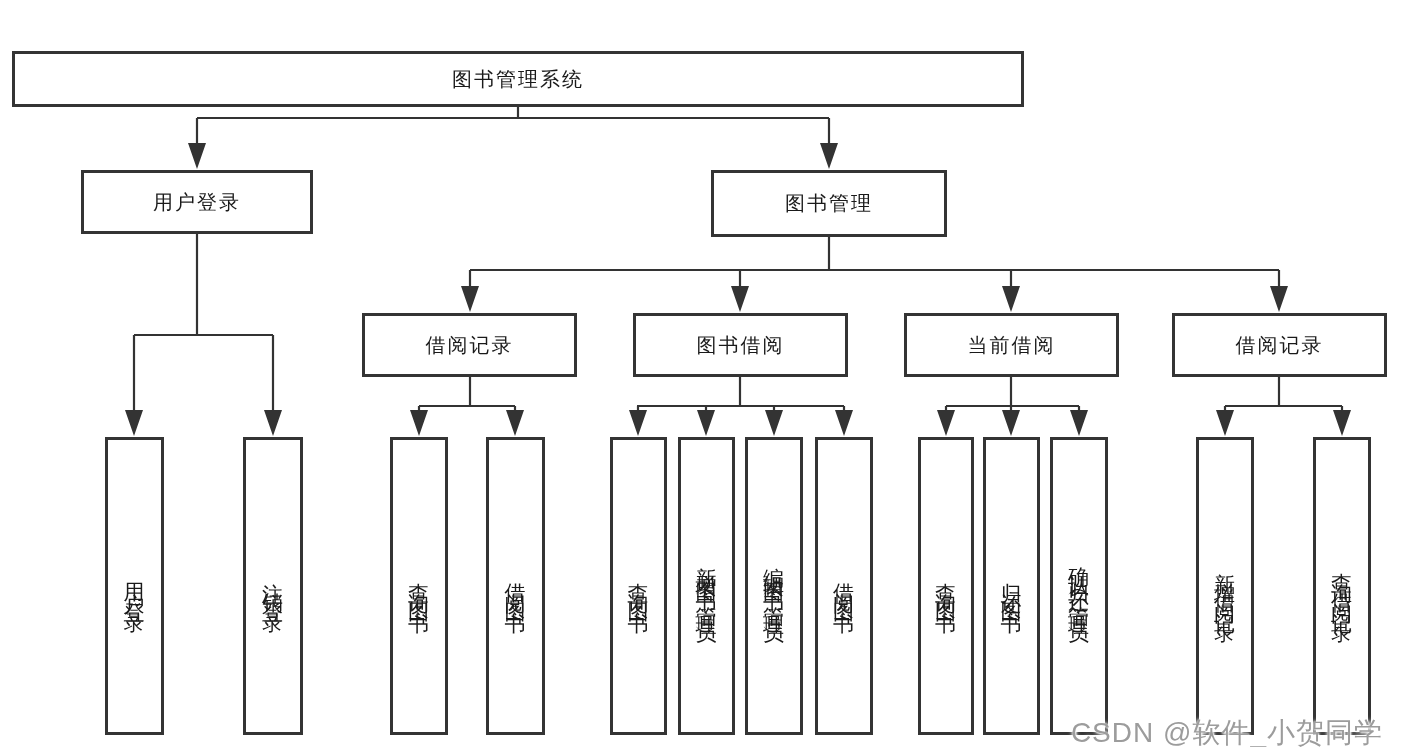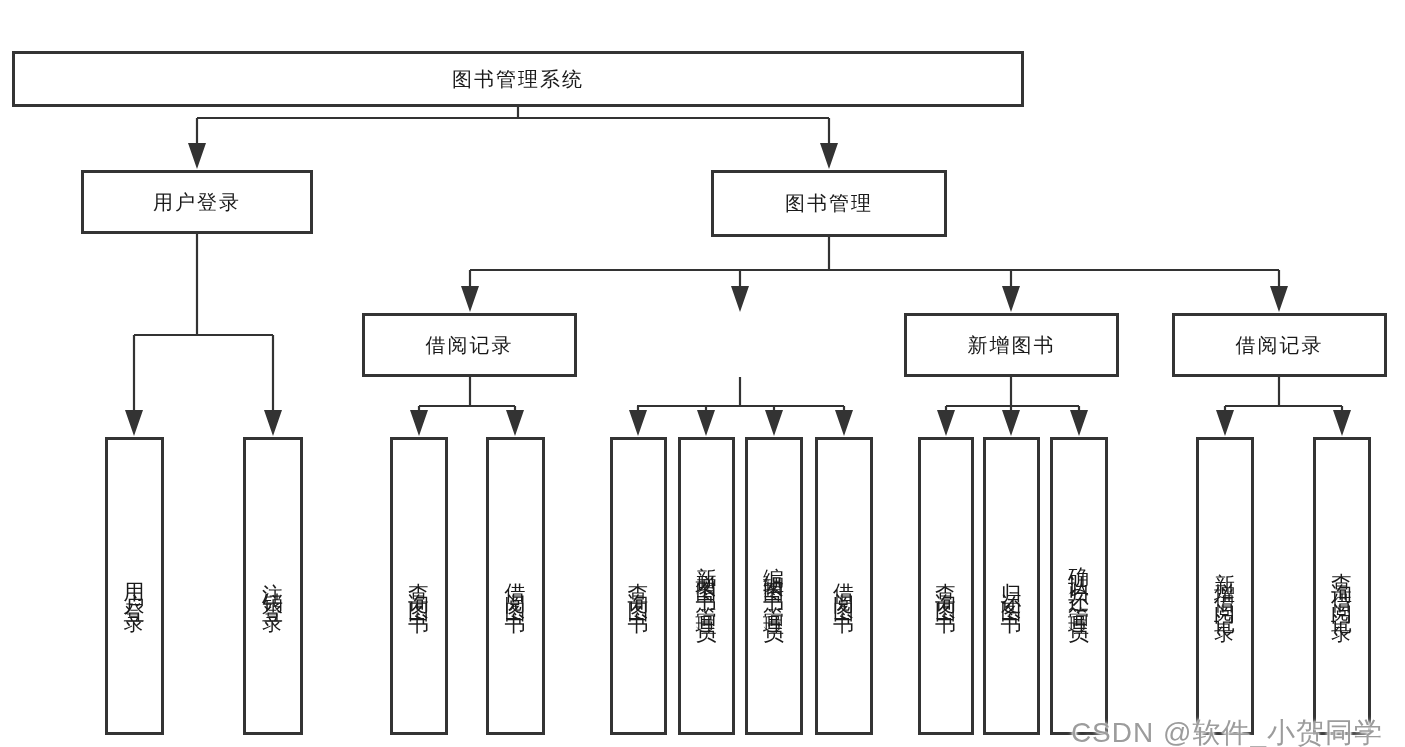--- a/index.html
+++ b/index.html
@@ -124,22 +124,25 @@
   <div class="node l2a">
     <span class="lbl">用户登录</span>
   </div>
   <div class="node l2b">
     <span class="lbl">图书管理</span>
   </div>
 
   <div class="node l3 l3a">
     <span class="lbl">借阅记录</span>
   </div>
+  <div class="node l3 l3b">
+    <span class="lbl">图书借阅</span>
+  </div>
   <div class="node l3 l3c">
-    <span class="lbl">新增图书</span>
+    <span class="lbl">当前借阅</span>
   </div>
   <div class="node l3 l3d">
     <span class="lbl">借阅记录</span>
   </div>
 
   <div class="leaf a1">
     <span class="vlbl">用户登录</span>
   </div>
   <div class="leaf a2">
     <span class="vlbl">注销登录</span>

